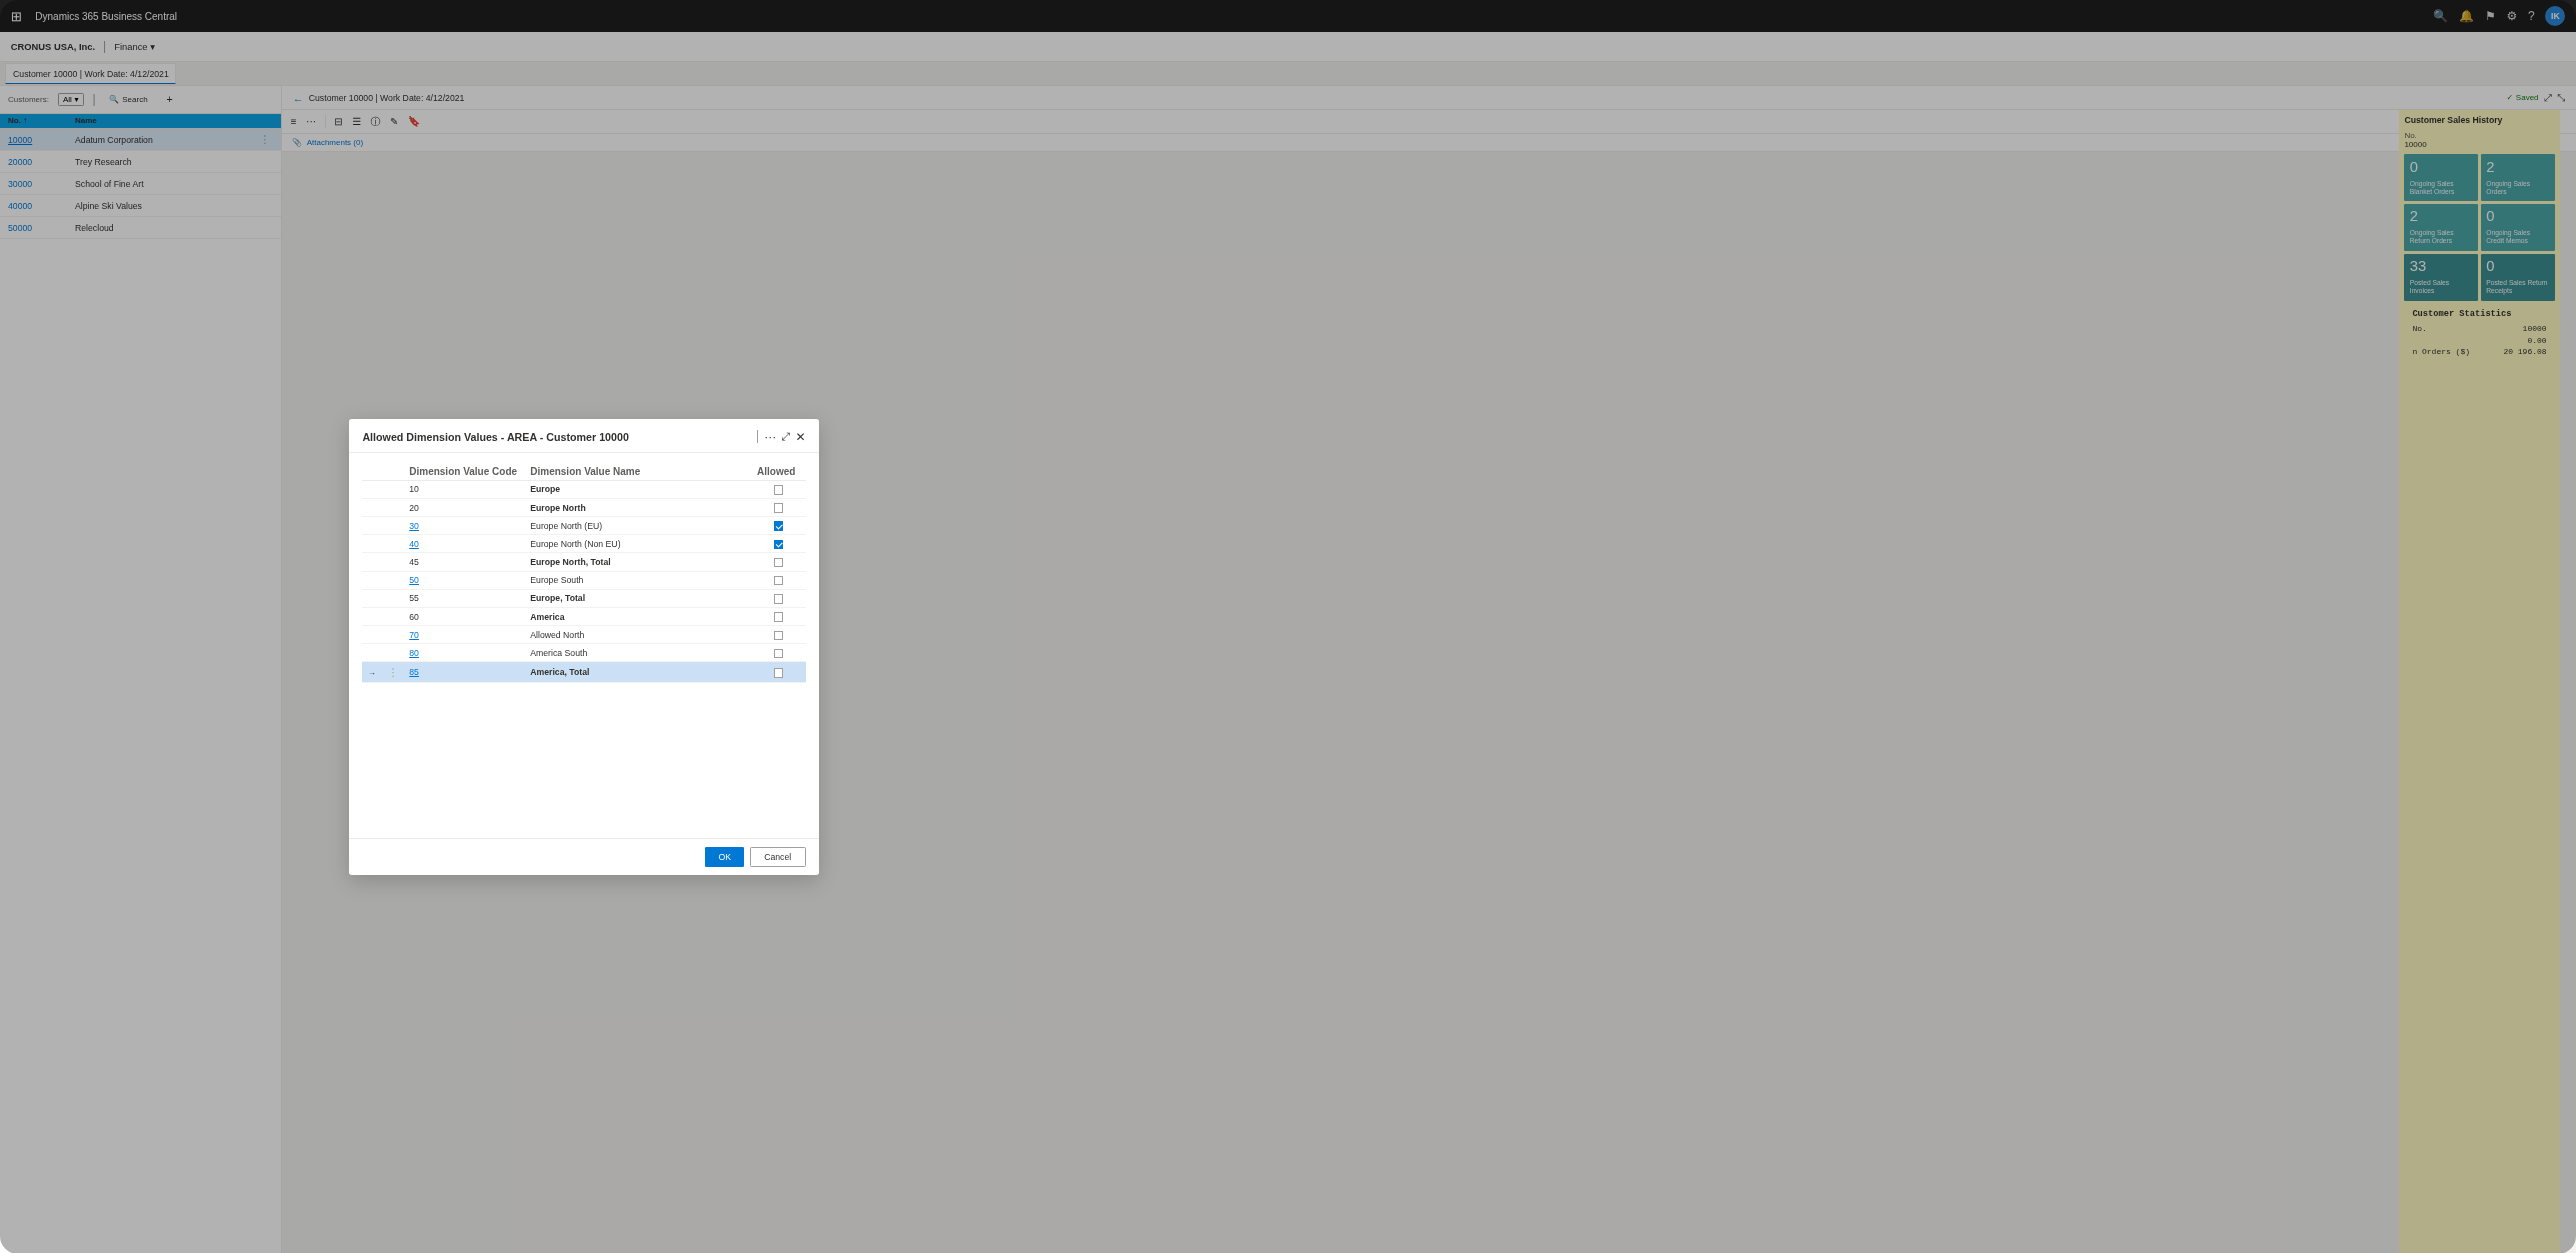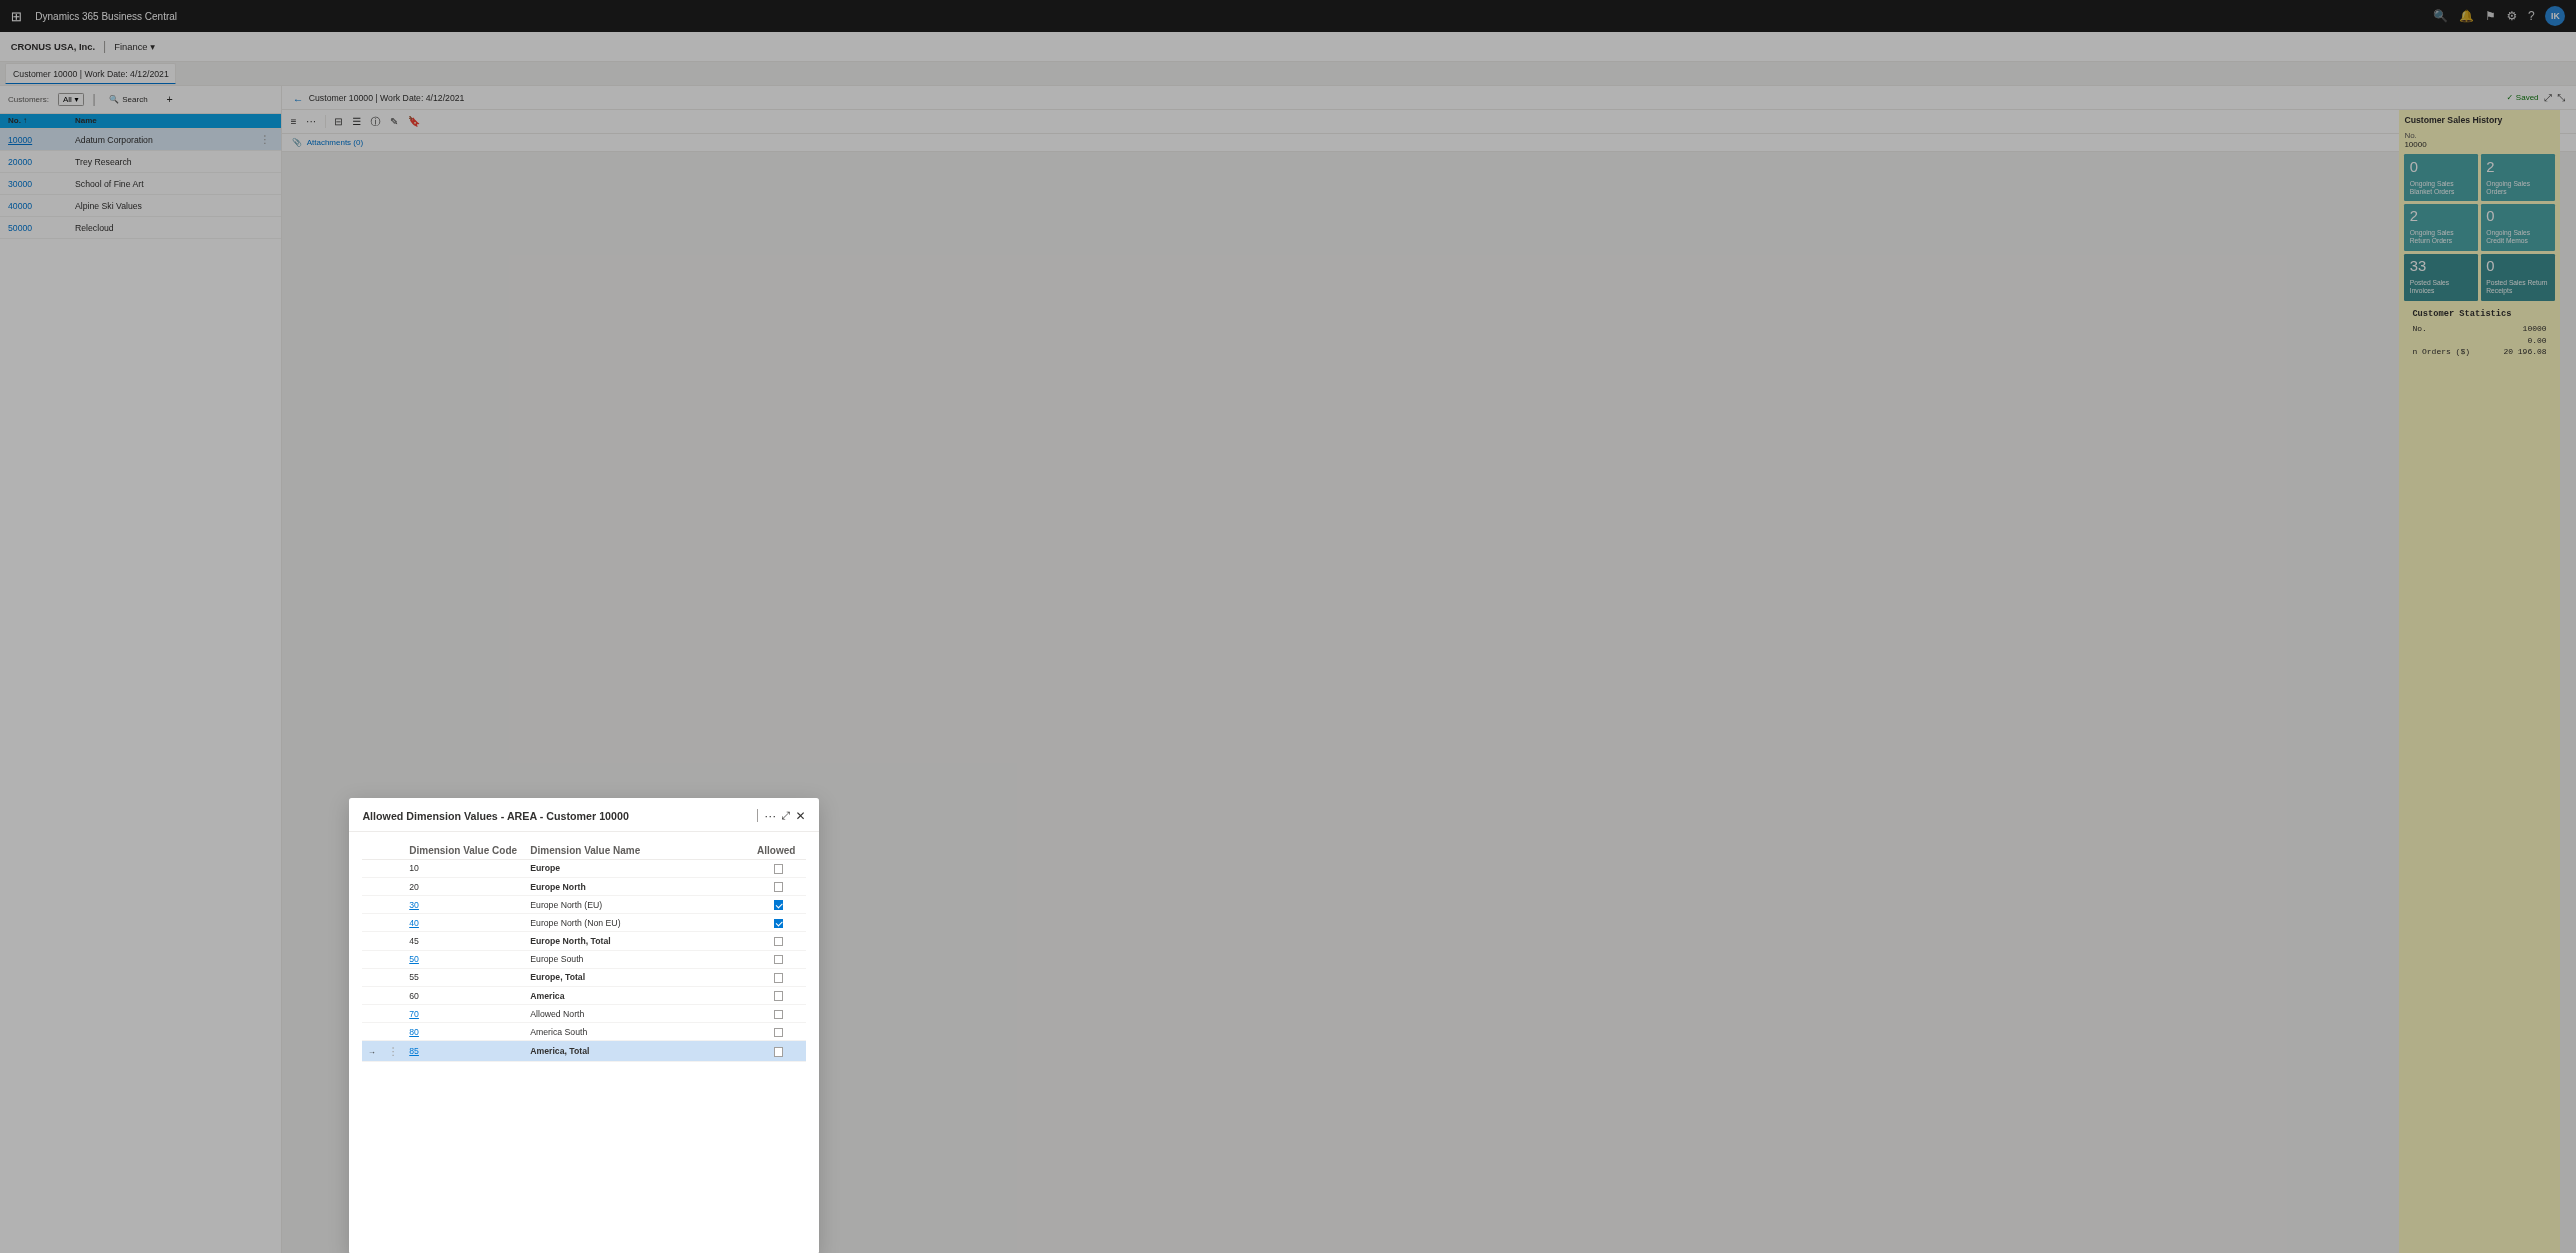--- a/index.html
+++ b/index.html
@@ -313,25 +313,26 @@
       color: #323130;
       margin-bottom: 2.7px;
     }
 
     
     .modal-overlay {
       position: absolute;
       top: 0; left: 0; right: 0; bottom: 0;
       background: rgba(0,0,0,0.3);
       display: flex;
-      align-items: flex-end;
+      align-items: center;
       justify-content: flex-start;
       padding-left: 349px;
       padding-top: 40px;
       z-index: 100;
+      border-radius: 18px;
     }
     .modal {
       background: #fff;
       width: 470px;
       min-height: 456px;
       border-radius: 2.7px;
       box-shadow: 0 5.4px 21.5px rgba(0,0,0,0.18);
       display: flex;
       flex-direction: column;
     }
@@ -727,15 +728,19 @@
             <td><span class="row-arrow">→</span></td>
             <td><span class="row-dots-btn">⋮</span></td>
             <td><span class="row-link">85</span></td>
             <td><span class="bold-text">America, Total</span></td>
             <td style="text-align:center"><span class="cb"></span></td>
           </tr>
         </tbody>
       </table>
     </div>
 
+    <div class="modal-footer">
+      <button class="btn-primary">OK</button>
+      <button class="btn-default">Cancel</button>
+    </div>
   </div>
 </div>
 
 
 </body></html>

